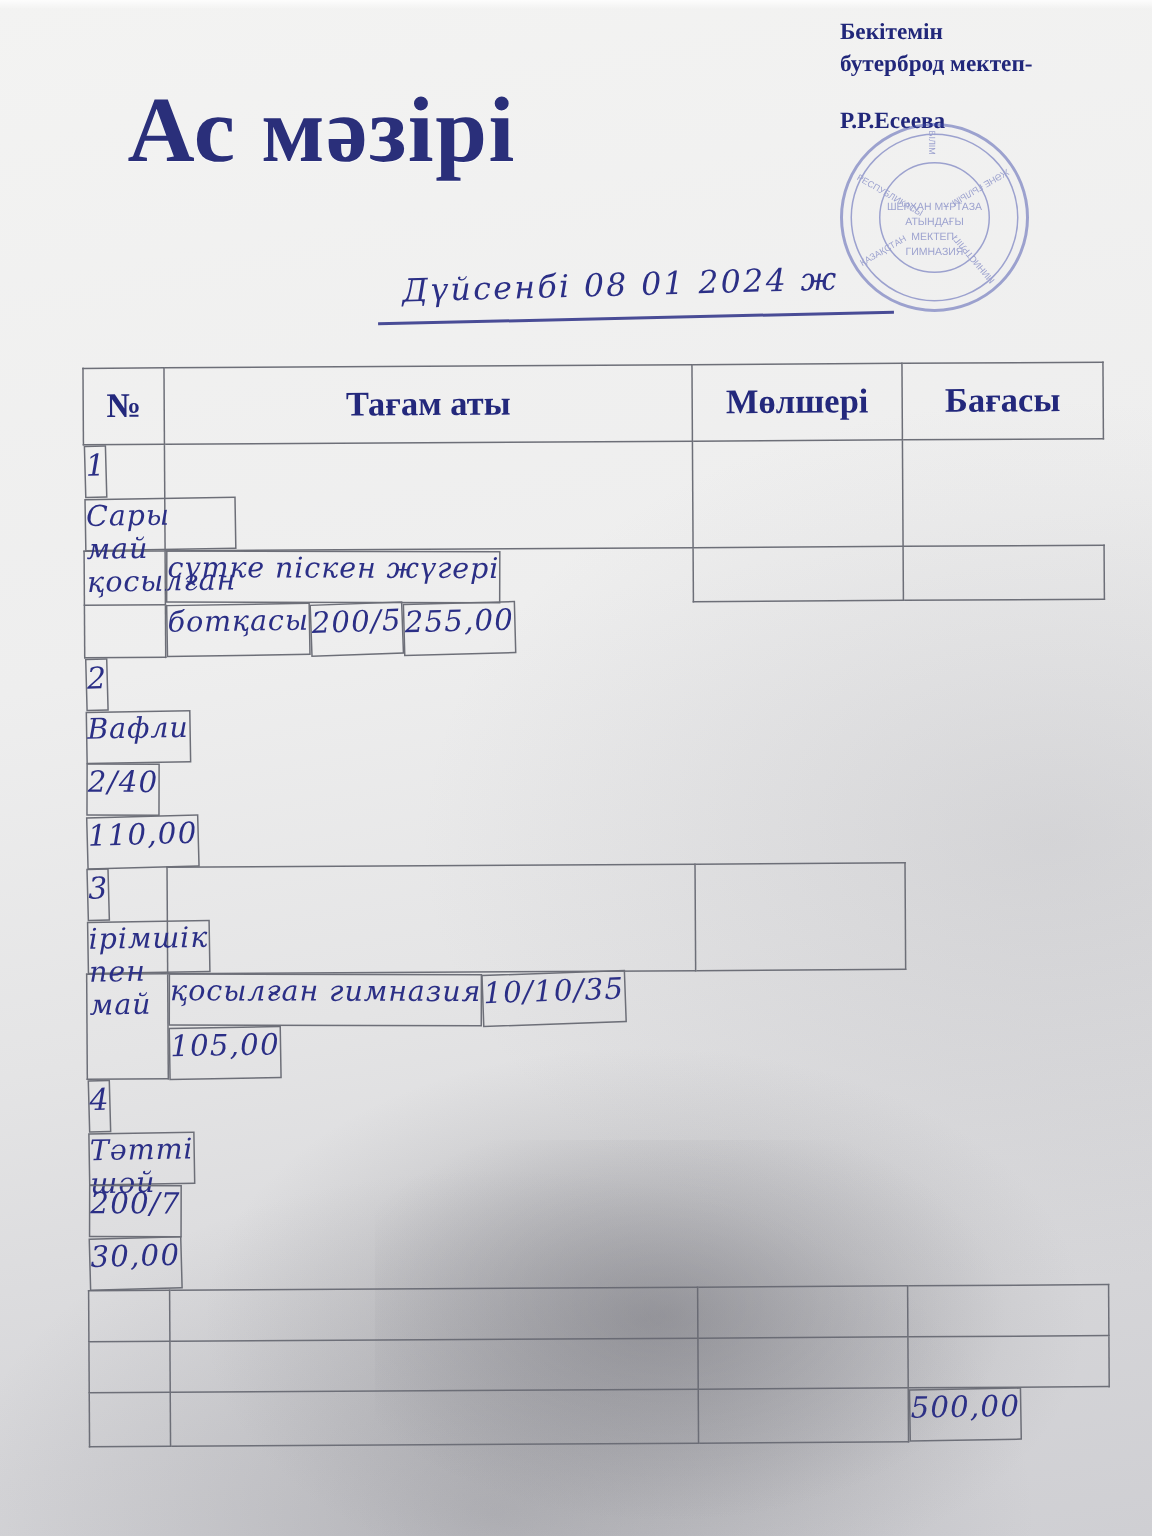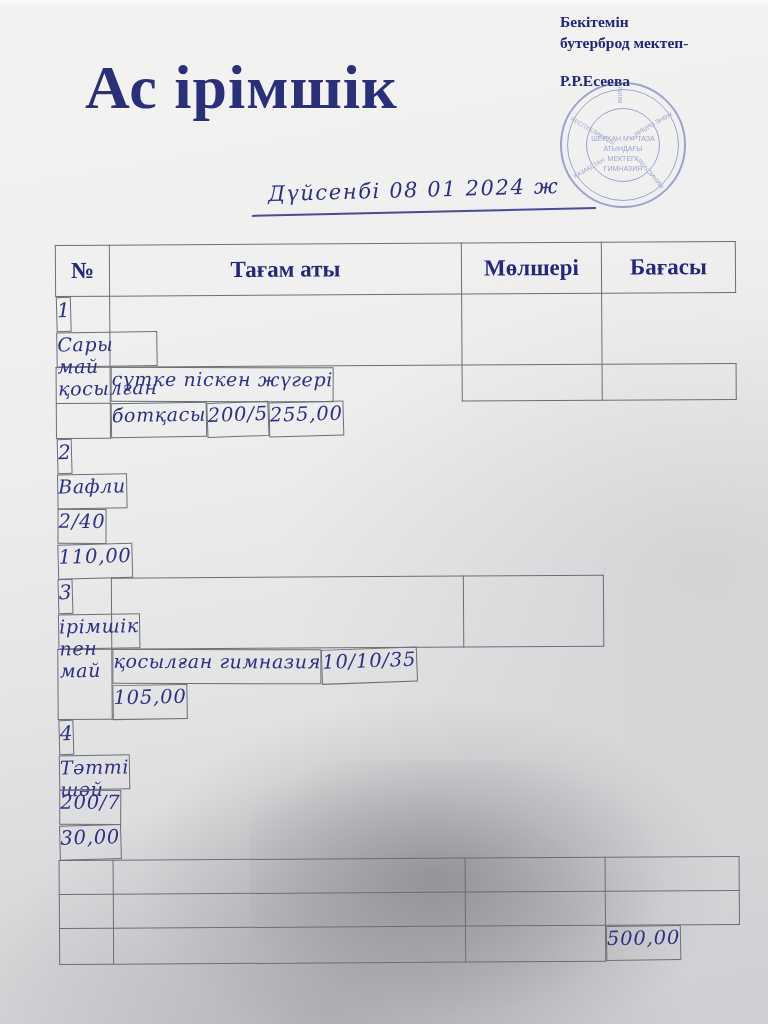--- a/index.html
+++ b/index.html
@@ -192,21 +192,21 @@
     background: radial-gradient(ellipse at 45% 45%, rgba(95,95,105,0.30), rgba(95,95,105,0) 68%);
     pointer-events: none;
   }
 </style>
 </head>
 <body>
 
 <div class="page">
   <div class="paper-edge-top"></div>
 
-  <div class="title">Ас ірімшік</div>
+  <div class="title">Ас мәзірі</div>
 
   <div class="approval">
     <div>Бекітемін</div>
     <div>бутерброд мектеп-</div>
     <div class="nm">Р.Р.Есеева</div>
   </div>
 
   <div class="stamp">
     <div class="ring r1"></div>
     <div class="ring r2"></div>

